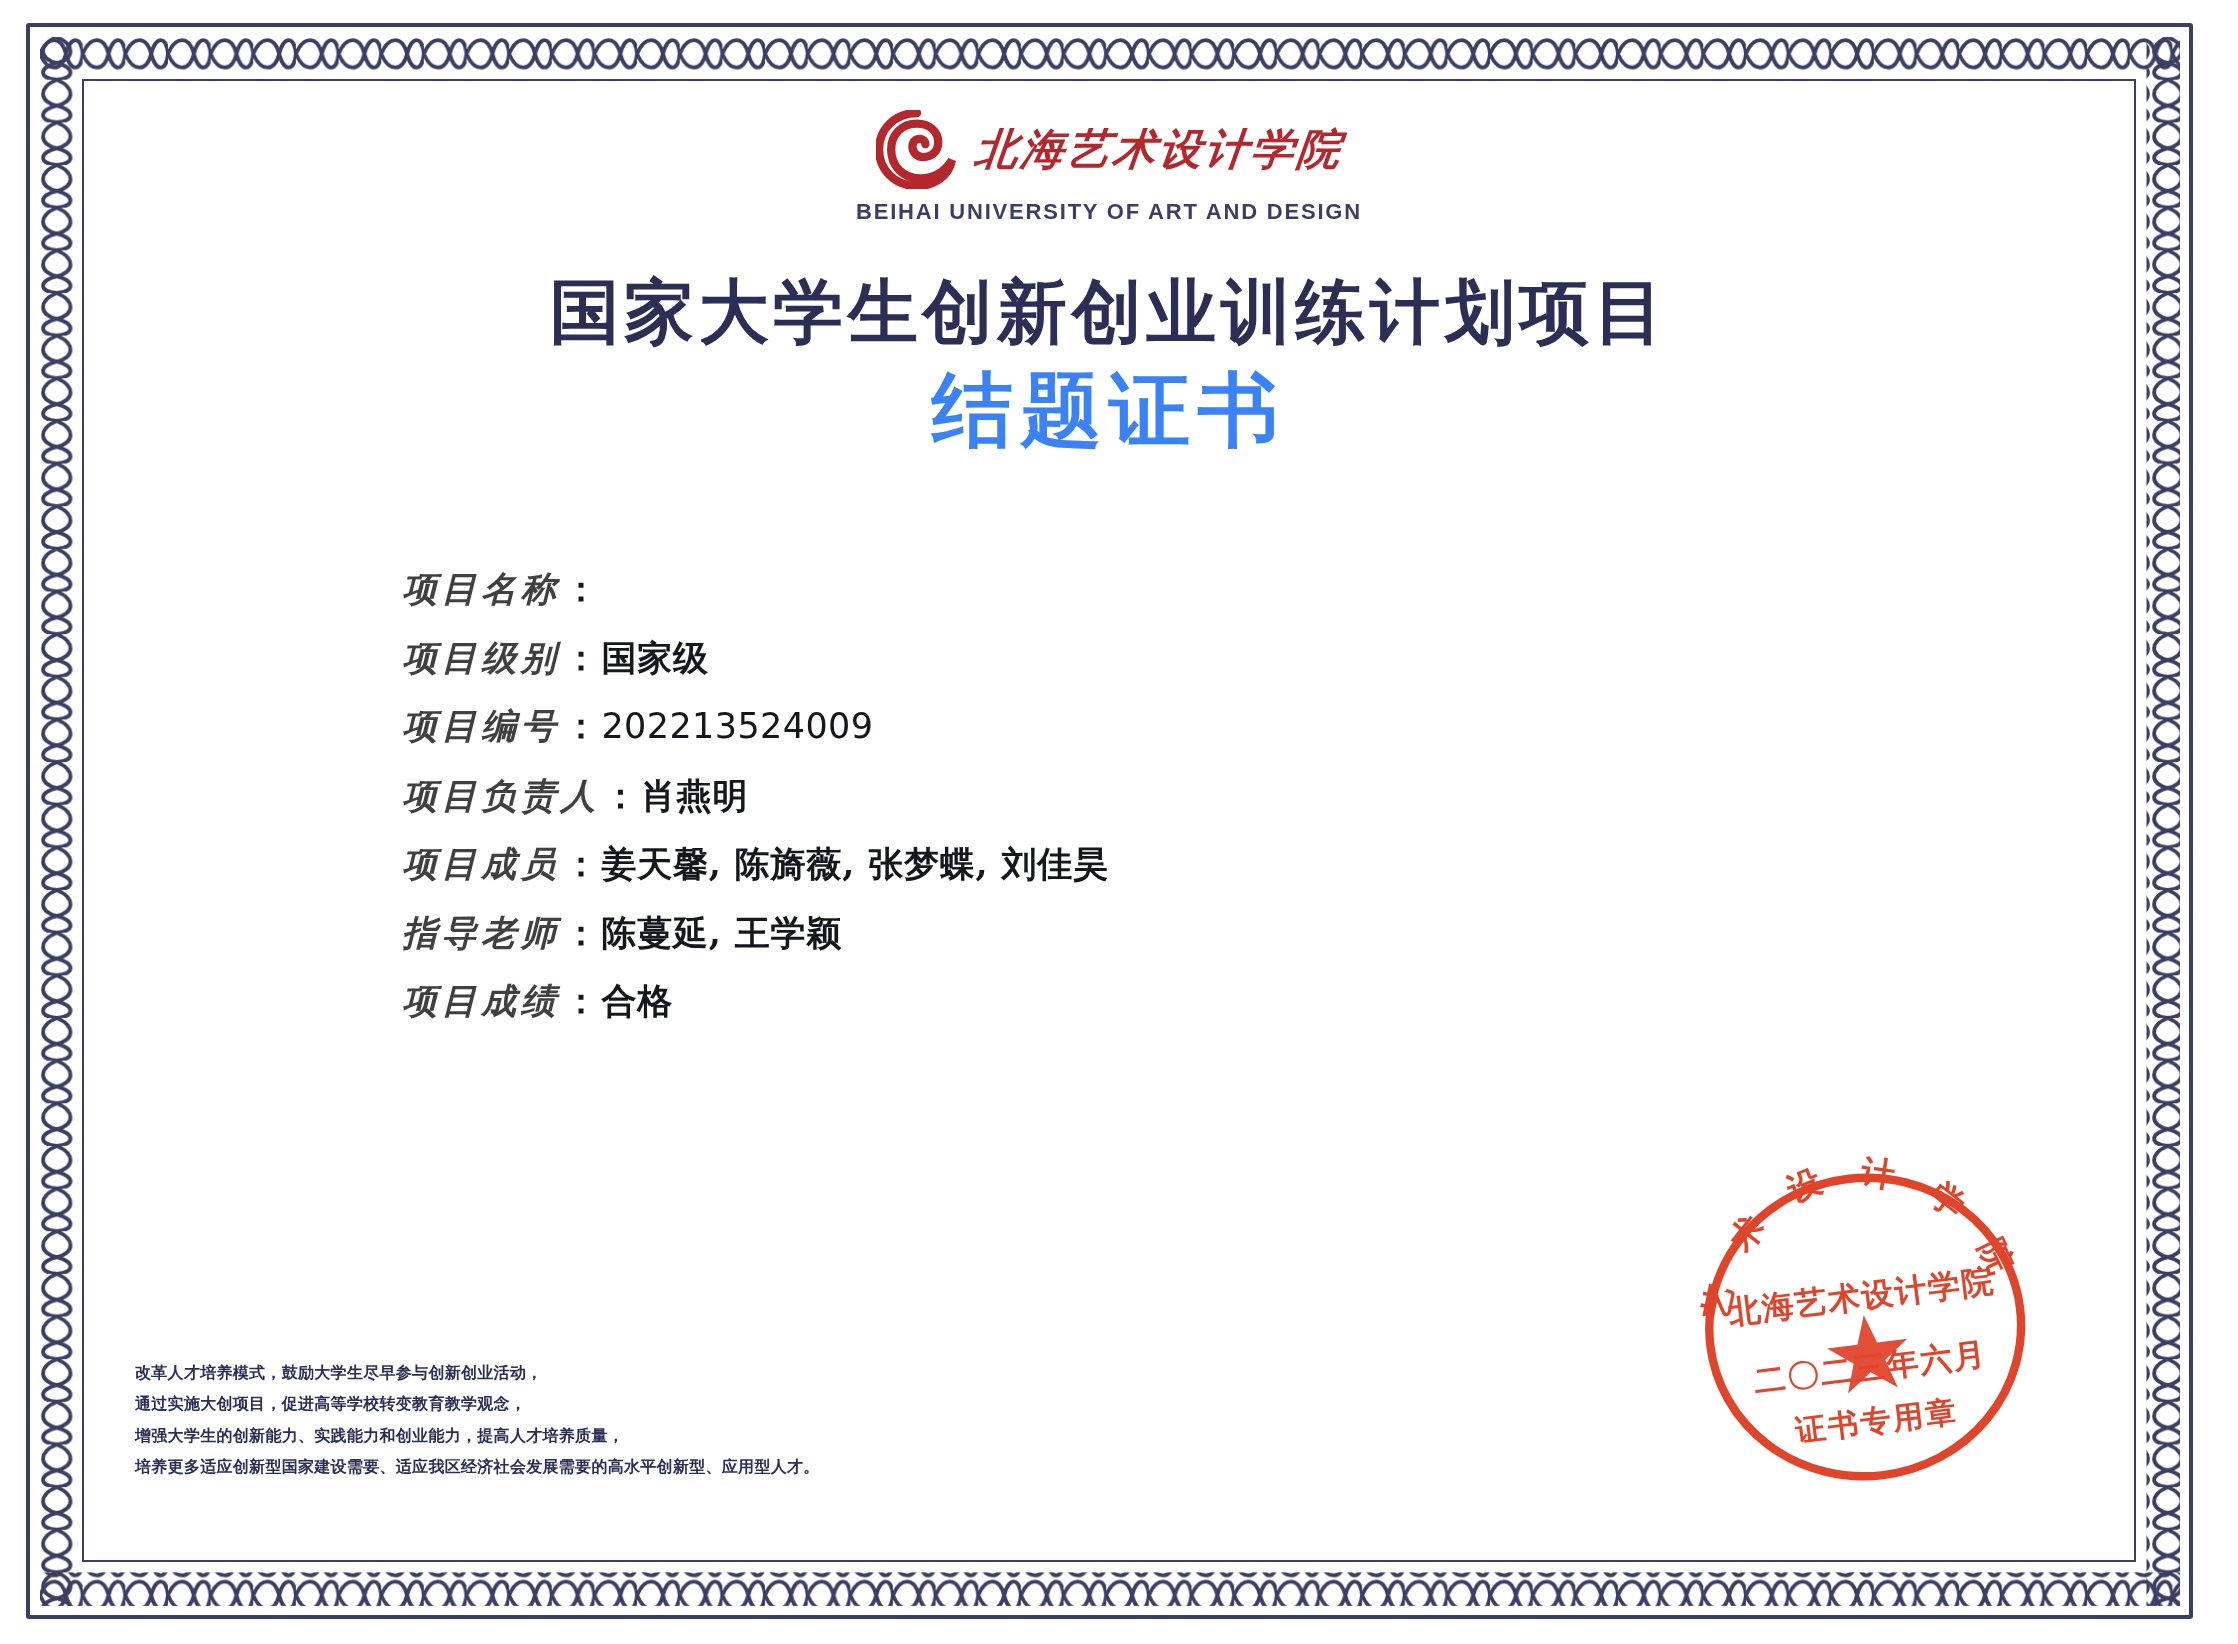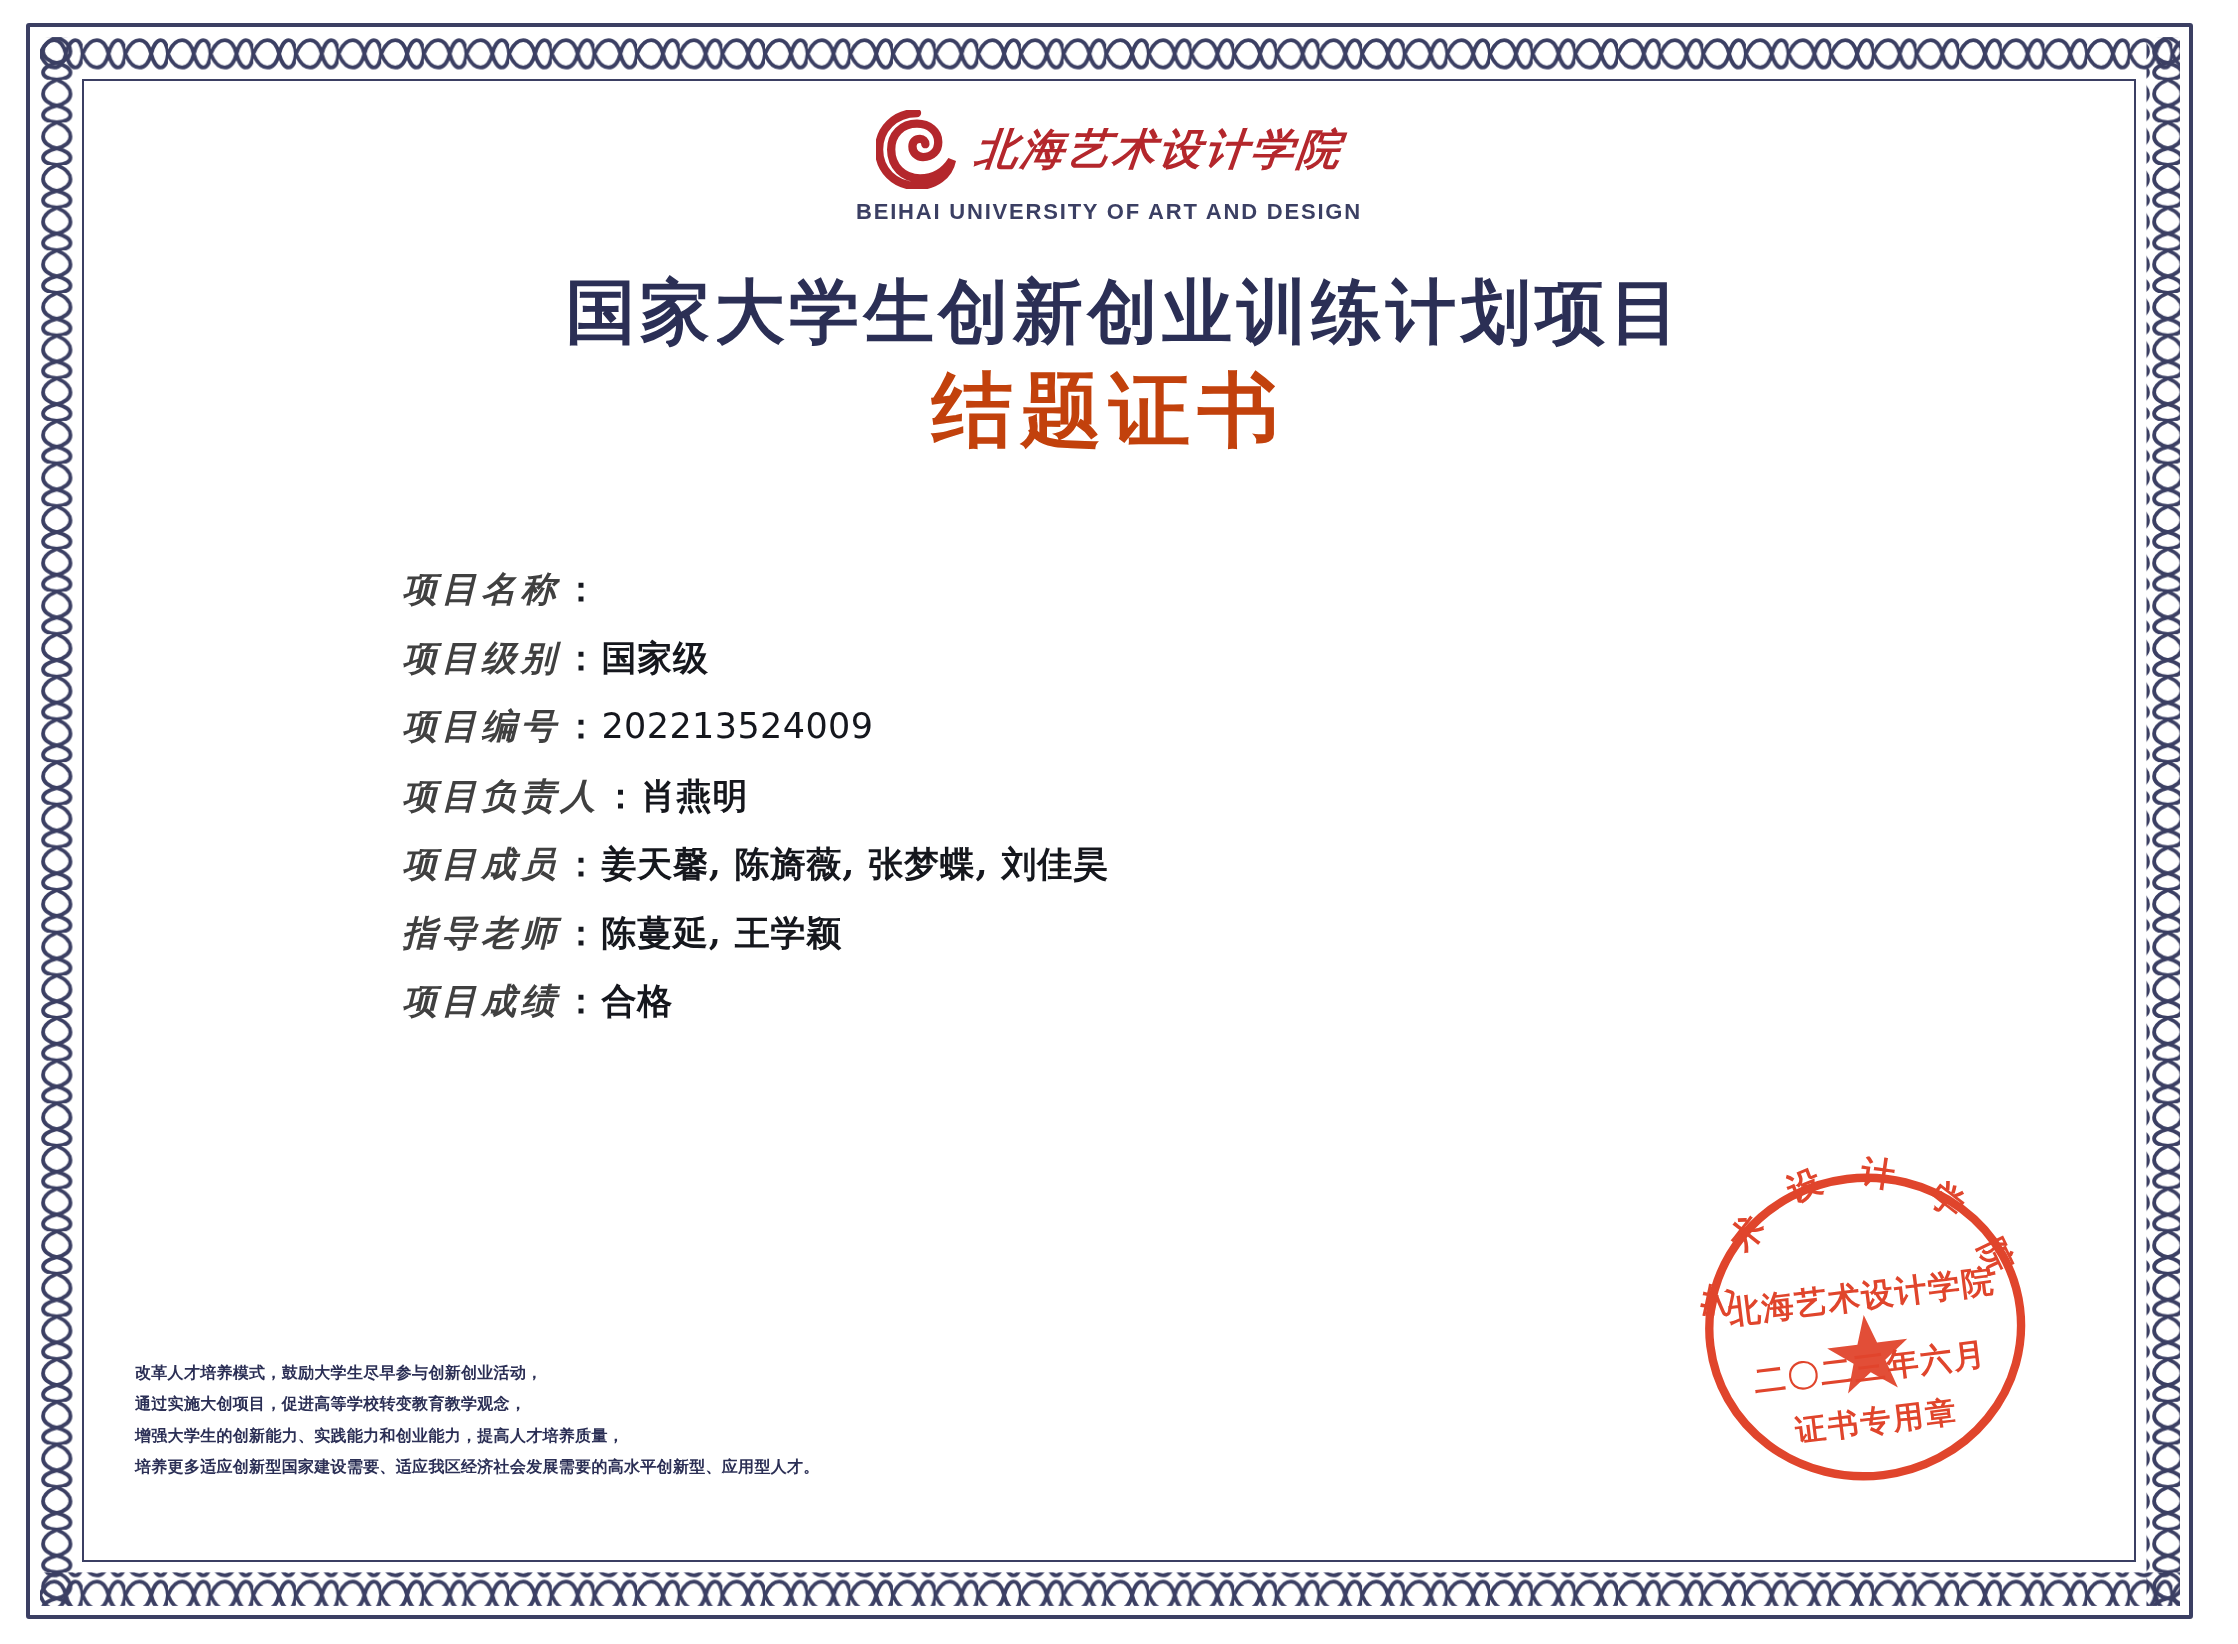--- a/index.html
+++ b/index.html
@@ -114,33 +114,32 @@
     top: 194px;
     left: 0;
     width: 100%;
     text-align: center;
     font-family: "DejaVu Serif", serif;
     font-weight: 700;
     font-size: 70px;
     letter-spacing: 4.6px;
     color: #2b2f55;
     line-height: 1.12;
-    padding-left: 16px;
   }
   .title-sub {
     position: absolute;
     top: 286px;
     left: 0;
     width: 100%;
     text-align: center;
     font-family: "DejaVu Serif", serif;
     font-weight: 700;
     font-size: 81px;
     letter-spacing: 7.6px;
-    color: #c2410c;
+    color: #3b82f6;
     line-height: 1.12;
   }
 
   
   .fields {
     position: absolute;
     top: 487px;
     left: 320px;
     width: 1599px;
   }

